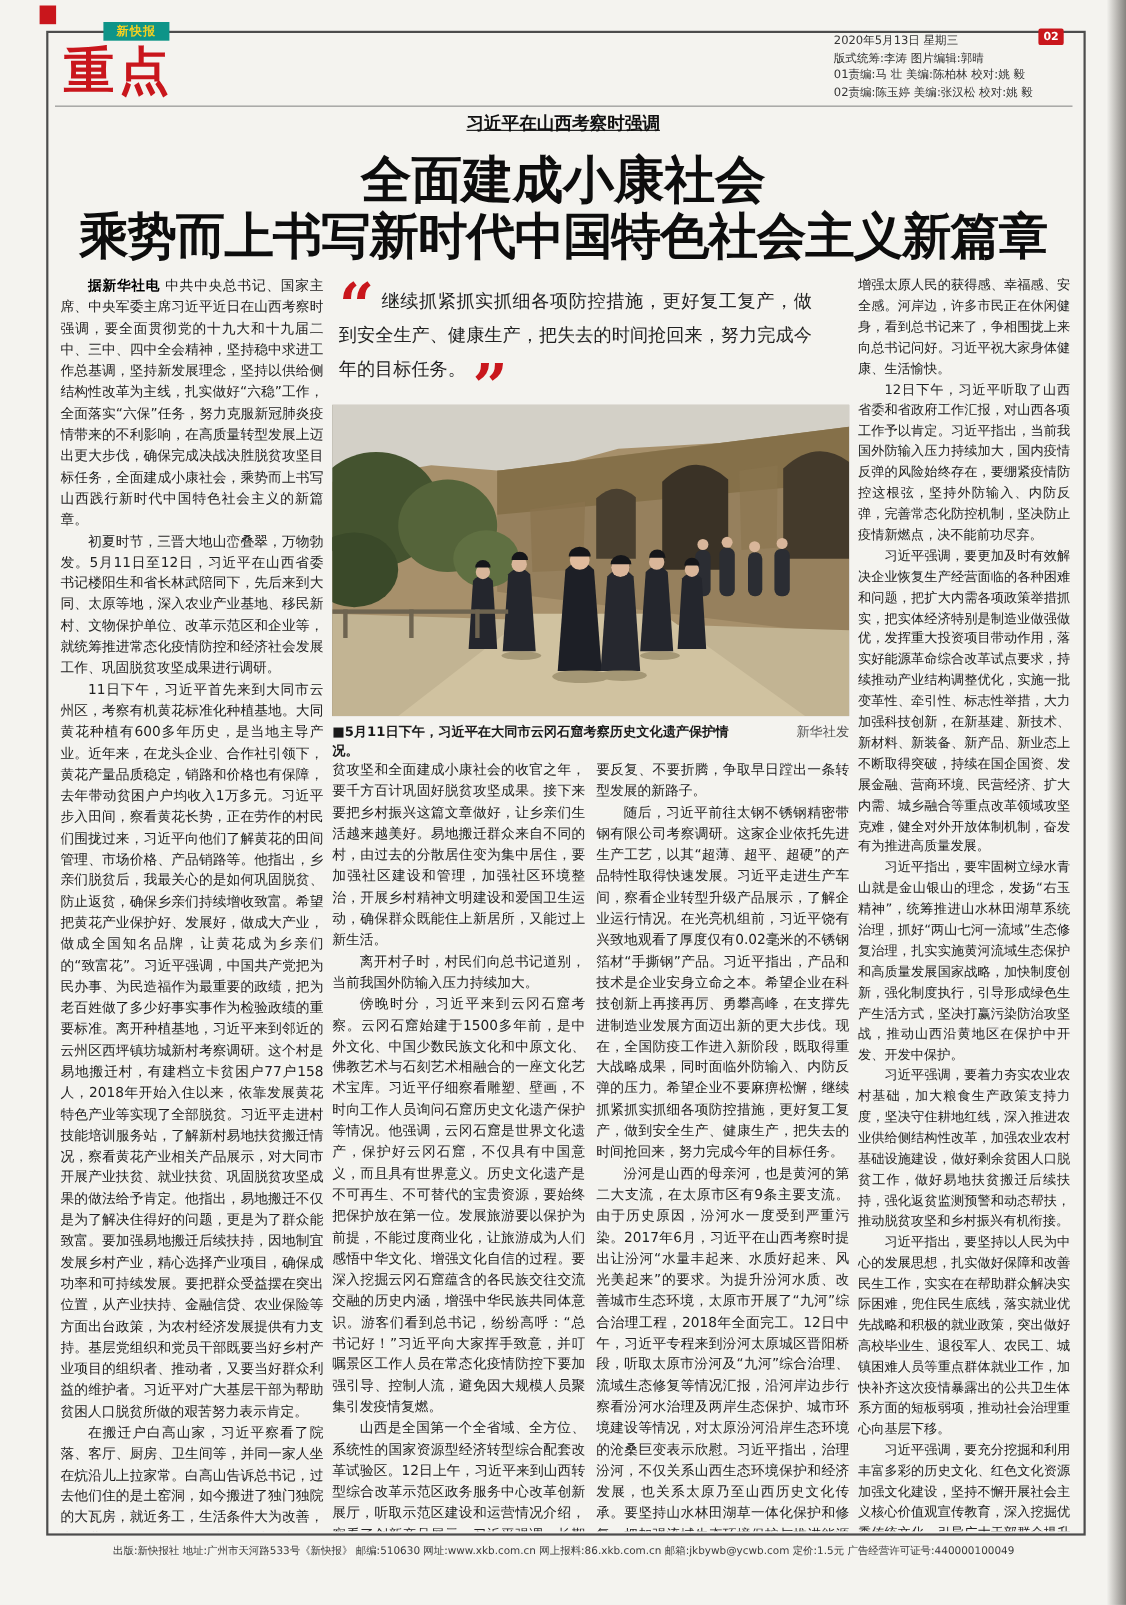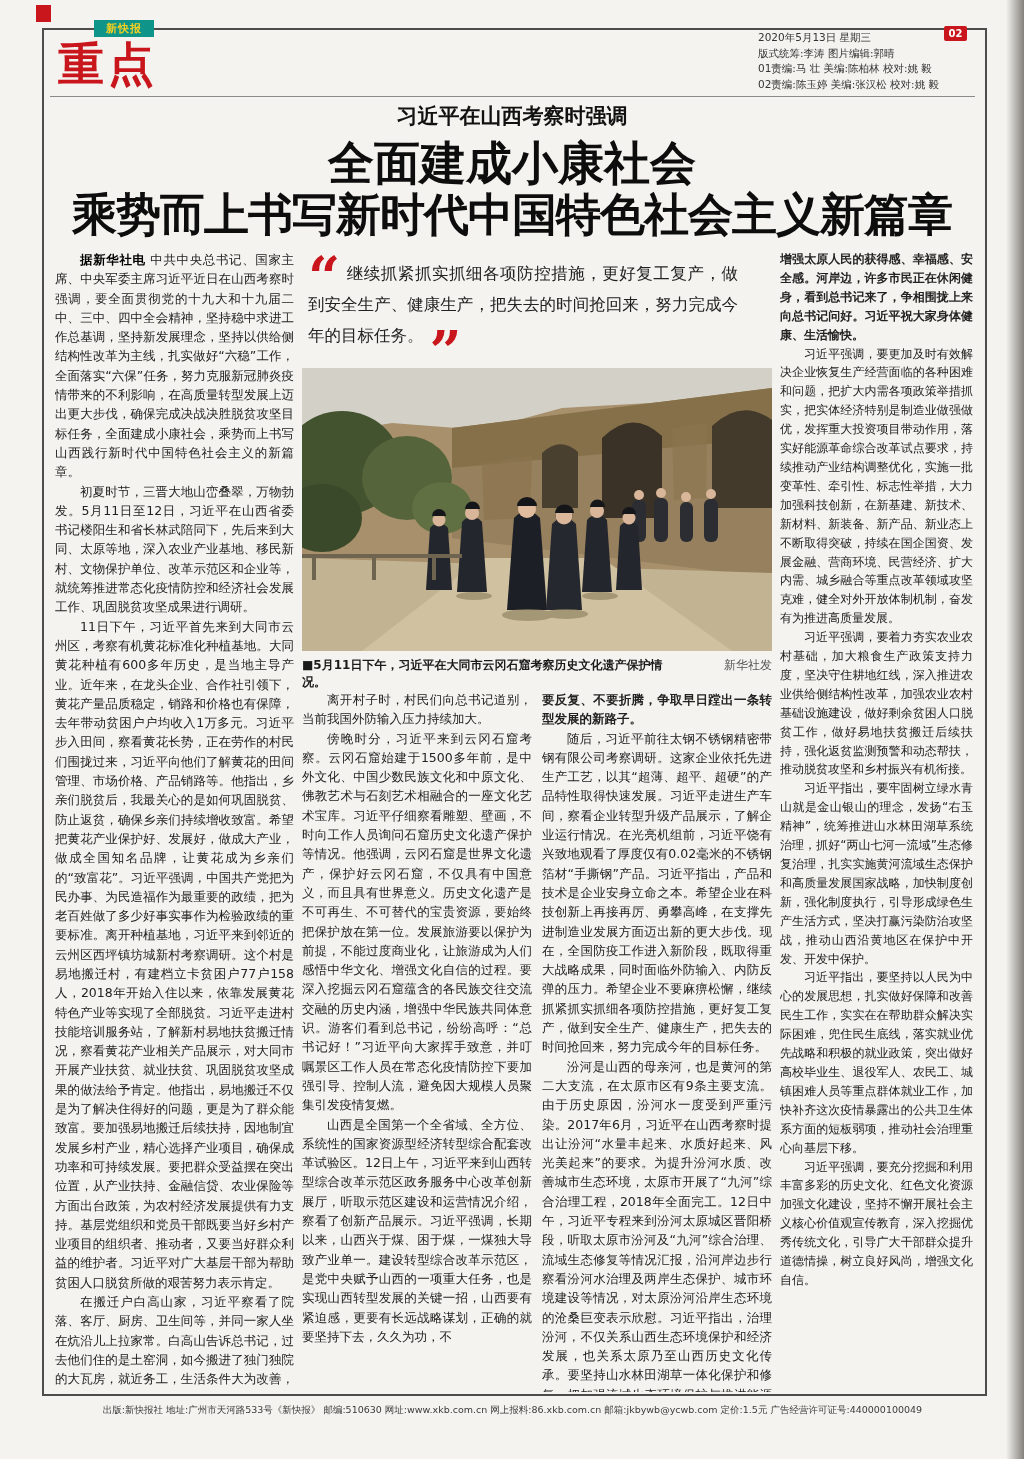--- a/index.html
+++ b/index.html
@@ -14,22 +14,22 @@
   .tag{position:absolute;left:94px;top:20px;width:60px;height:17px;background:#0e9488;
     color:#f5d021;font-size:11px;font-weight:bold;text-align:center;line-height:17px;letter-spacing:1px;}
   .section-title{position:absolute;left:58px;top:34px;font-size:46px;font-weight:bold;color:#c9161c;
     font-family:"DejaVu Serif",serif;letter-spacing:4px;}
   .hdr-right{position:absolute;left:758px;top:30px;width:195px;font-size:10.5px;color:#333;line-height:15.5px;}
   .page-num{position:absolute;left:944px;top:26px;width:23px;height:15px;background:#c9161c;color:#fff;
     font-size:10px;font-weight:bold;text-align:center;line-height:15px;border-radius:2px;}
   .hdr-rule{position:absolute;left:50px;top:96px;width:925px;height:1px;background:#8a8a8a;}
 
   
-  .kicker{position:absolute;left:62px;top:102px;width:900px;text-align:center;font-size:21px;
-    font-weight:bold;color:#111;}
+  .kicker{position:absolute;left:62px;top:102px;width:900px;text-align:center;font-size:16px;
+    font-weight:bold;color:#111;text-decoration:underline;}
   .title1{position:absolute;left:62px;top:133px;width:900px;text-align:center;font-size:46px;
     font-weight:bold;color:#0d0d0d;font-family:Liberation Serif, serif;}
   .title2{position:absolute;left:52px;top:185px;width:920px;text-align:center;font-size:45px;
     font-weight:bold;color:#0d0d0d;font-family:"DejaVu Serif",serif;letter-spacing:-1px;}
 
   
   .quote{position:absolute;left:302px;top:258px;width:442px;height:102px;}
   .quote-text{font-size:16.5px;line-height:31px;color:#222;font-family:"DejaVu Serif",serif;
     text-align:justify;position:relative;padding:0 6px;}
   .qmark{color:#c9161c;font-family:"DejaVu Serif",serif;font-weight:bold;}
@@ -38,21 +38,21 @@
 
   
   .photo{position:absolute;left:302px;top:368px;width:470px;height:283px;background:#9a9287;overflow:hidden;}
   .caption{position:absolute;left:302px;top:657px;width:470px;font-size:12px;font-weight:bold;color:#1a1a1a;
     display:flex;justify-content:space-between;gap:19px;}
   .caption .credit{font-weight:normal;color:#555;white-space:nowrap;margin-left:26px;}
 
   
   .col{position:absolute;text-align:justify;color:#222;overflow:hidden;}
   .col p{margin:0;text-indent:2em;font-size:12.5px;line-height:19.3px;}
-  .col p.cont{text-indent:0;font-weight:bold;}
+  .col p.cont{text-indent:0;}
   .col1{left:55px;top:250px;width:239px;height:1142px;}
   .col2{left:302px;top:690px;width:230px;height:702px;}
   .col3{left:542px;top:690px;width:230px;height:702px;}
   .col4{left:780px;top:250px;width:193px;height:1142px;}
   .col4 p{font-size:12px;line-height:18.9px;}
   .lead-src{font-weight:bold;color:#000;}
 
   
   .footer{position:absolute;left:42px;top:1404px;width:941px;text-align:center;font-size:9.5px;color:#3a3a3a;}
 </style>
@@ -168,36 +168,38 @@
   </div>
 
   <div class="col col1">
     <p><b class="lead-src">据新华社电</b> <span>中共中央总书记、国家主席、中央军委主席习近平近日在山西考察时强调，要全面贯彻党的十九大和十九届二中、三中、四中全会精神，坚持稳中求进工作总基调，坚持新发展理念，坚持以供给侧结构性改革为主线，扎实做好“六稳”工作，全面落实“六保”任务，努力克服新冠肺炎疫情带来的不利影响，在高质量转型发展上迈出更大步伐，确保完成决战决胜脱贫攻坚目标任务，全面建成小康社会，乘势而上书写山西践行新时代中国特色社会主义的新篇章。</span></p>
     <p>初夏时节，三晋大地山峦叠翠，万物勃发。5月11日至12日，习近平在山西省委书记楼阳生和省长林武陪同下，先后来到大同、太原等地，深入农业产业基地、移民新村、文物保护单位、改革示范区和企业等，就统筹推进常态化疫情防控和经济社会发展工作、巩固脱贫攻坚成果进行调研。</p>
     <p>11日下午，习近平首先来到大同市云州区，考察有机黄花标准化种植基地。大同黄花种植有600多年历史，是当地主导产业。近年来，在龙头企业、合作社引领下，黄花产量品质稳定，销路和价格也有保障，去年带动贫困户户均收入1万多元。习近平步入田间，察看黄花长势，正在劳作的村民们围拢过来，习近平向他们了解黄花的田间管理、市场价格、产品销路等。他指出，乡亲们脱贫后，我最关心的是如何巩固脱贫、防止返贫，确保乡亲们持续增收致富。希望把黄花产业保护好、发展好，做成大产业，做成全国知名品牌，让黄花成为乡亲们的“致富花”。习近平强调，中国共产党把为民办事、为民造福作为最重要的政绩，把为老百姓做了多少好事实事作为检验政绩的重要标准。离开种植基地，习近平来到邻近的云州区西坪镇坊城新村考察调研。这个村是易地搬迁村，有建档立卡贫困户77户158人，2018年开始入住以来，依靠发展黄花特色产业等实现了全部脱贫。习近平走进村技能培训服务站，了解新村易地扶贫搬迁情况，察看黄花产业相关产品展示，对大同市开展产业扶贫、就业扶贫、巩固脱贫攻坚成果的做法给予肯定。他指出，易地搬迁不仅是为了解决住得好的问题，更是为了群众能致富。要加强易地搬迁后续扶持，因地制宜发展乡村产业，精心选择产业项目，确保成功率和可持续发展。要把群众受益摆在突出位置，从产业扶持、金融信贷、农业保险等方面出台政策，为农村经济发展提供有力支持。基层党组织和党员干部既要当好乡村产业项目的组织者、推动者，又要当好群众利益的维护者。习近平对广大基层干部为帮助贫困人口脱贫所做的艰苦努力表示肯定。</p>
     <p>在搬迁户白高山家，习近平察看了院落、客厅、厨房、卫生间等，并同一家人坐在炕沿儿上拉家常。白高山告诉总书记，过去他们住的是土窑洞，如今搬进了独门独院的大瓦房，就近务工，生活条件大为改善，去年儿子娶了媳妇，今年老两口就抱上了孙子，日子越过越红火。习近平高兴地说，共产党是一心一意为人民谋利益的，现在不收提留、不收税、不收费、不交粮，而是给贫困群众送医送药、建房子、教技术、找致富门路，相信乡亲们更好的日子还在后头。今年是决战决胜脱</p>
   </div>
 
   <div class="col col2">
+    <p class="cont">贫攻坚和全面建成小康社会的收官之年，要千方百计巩固好脱贫攻坚成果。接下来要把乡村振兴这篇文章做好，让乡亲们生活越来越美好。易地搬迁群众来自不同的村，由过去的分散居住变为集中居住，要加强社区建设和管理，加强社区环境整治，开展乡村精神文明建设和爱国卫生运动，确保群众既能住上新居所，又能过上新生活。</p>
     <p>离开村子时，村民们向总书记道别，当前我国外防输入压力持续加大。</p>
     <p>傍晚时分，习近平来到云冈石窟考察。云冈石窟始建于1500多年前，是中外文化、中国少数民族文化和中原文化、佛教艺术与石刻艺术相融合的一座文化艺术宝库。习近平仔细察看雕塑、壁画，不时向工作人员询问石窟历史文化遗产保护等情况。他强调，云冈石窟是世界文化遗产，保护好云冈石窟，不仅具有中国意义，而且具有世界意义。历史文化遗产是不可再生、不可替代的宝贵资源，要始终把保护放在第一位。发展旅游要以保护为前提，不能过度商业化，让旅游成为人们感悟中华文化、增强文化自信的过程。要深入挖掘云冈石窟蕴含的各民族交往交流交融的历史内涵，增强中华民族共同体意识。游客们看到总书记，纷纷高呼：“总书记好！”习近平向大家挥手致意，并叮嘱景区工作人员在常态化疫情防控下要加强引导、控制人流，避免因大规模人员聚集引发疫情复燃。</p>
     <p>山西是全国第一个全省域、全方位、系统性的国家资源型经济转型综合配套改革试验区。12日上午，习近平来到山西转型综合改革示范区政务服务中心改革创新展厅，听取示范区建设和运营情况介绍，察看了创新产品展示。习近平强调，长期以来，山西兴于煤、困于煤，一煤独大导致产业单一。建设转型综合改革示范区，是党中央赋予山西的一项重大任务，也是实现山西转型发展的关键一招，山西要有紧迫感，更要有长远战略谋划，正确的就要坚持下去，久久为功，不</p>
   </div>
 
   <div class="col col3">
     <p class="cont">要反复、不要折腾，争取早日蹚出一条转型发展的新路子。</p>
     <p>随后，习近平前往太钢不锈钢精密带钢有限公司考察调研。这家企业依托先进生产工艺，以其“超薄、超平、超硬”的产品特性取得快速发展。习近平走进生产车间，察看企业转型升级产品展示，了解企业运行情况。在光亮机组前，习近平饶有兴致地观看了厚度仅有0.02毫米的不锈钢箔材“手撕钢”产品。习近平指出，产品和技术是企业安身立命之本。希望企业在科技创新上再接再厉、勇攀高峰，在支撑先进制造业发展方面迈出新的更大步伐。现在，全国防疫工作进入新阶段，既取得重大战略成果，同时面临外防输入、内防反弹的压力。希望企业不要麻痹松懈，继续抓紧抓实抓细各项防控措施，更好复工复产，做到安全生产、健康生产，把失去的时间抢回来，努力完成今年的目标任务。</p>
     <p>汾河是山西的母亲河，也是黄河的第二大支流，在太原市区有9条主要支流。由于历史原因，汾河水一度受到严重污染。2017年6月，习近平在山西考察时提出让汾河“水量丰起来、水质好起来、风光美起来”的要求。为提升汾河水质、改善城市生态环境，太原市开展了“九河”综合治理工程，2018年全面完工。12日中午，习近平专程来到汾河太原城区晋阳桥段，听取太原市汾河及“九河”综合治理、流域生态修复等情况汇报，沿河岸边步行察看汾河水治理及两岸生态保护、城市环境建设等情况，对太原汾河沿岸生态环境的沧桑巨变表示欣慰。习近平指出，治理汾河，不仅关系山西生态环境保护和经济发展，也关系太原乃至山西历史文化传承。要坚持山水林田湖草一体化保护和修复，把加强流域生态环境保护与推进能源革命、推行绿色生产生活方式、推动经济转型发展统筹起来，坚持治山、治水、治气、治城一体推进，持续用力，再现“锦绣太原城”的盛景，不断增强太原的吸引力、影响力、</p>
   </div>
 
   <div class="col col4">
     <p class="cont">增强太原人民的获得感、幸福感、安全感。河岸边，许多市民正在休闲健身，看到总书记来了，争相围拢上来向总书记问好。习近平祝大家身体健康、生活愉快。</p>
+    <p>12日下午，习近平听取了山西省委和省政府工作汇报，对山西各项工作予以肯定。习近平指出，当前我国外防输入压力持续加大，国内疫情反弹的风险始终存在，要绷紧疫情防控这根弦，坚持外防输入、内防反弹，完善常态化防控机制，坚决防止疫情新燃点，决不能前功尽弃。</p>
     <p>习近平强调，要更加及时有效解决企业恢复生产经营面临的各种困难和问题，把扩大内需各项政策举措抓实，把实体经济特别是制造业做强做优，发挥重大投资项目带动作用，落实好能源革命综合改革试点要求，持续推动产业结构调整优化，实施一批变革性、牵引性、标志性举措，大力加强科技创新，在新基建、新技术、新材料、新装备、新产品、新业态上不断取得突破，持续在国企国资、发展金融、营商环境、民营经济、扩大内需、城乡融合等重点改革领域攻坚克难，健全对外开放体制机制，奋发有为推进高质量发展。</p>
+    <p>习近平指出，要牢固树立绿水青山就是金山银山的理念，发扬“右玉精神”，统筹推进山水林田湖草系统治理，抓好“两山七河一流域”生态修复治理，扎实实施黄河流域生态保护和高质量发展国家战略，加快制度创新，强化制度执行，引导形成绿色生产生活方式，坚决打赢污染防治攻坚战，推动山西沿黄地区在保护中开发、开发中保护。</p>
     <p>习近平强调，要着力夯实农业农村基础，加大粮食生产政策支持力度，坚决守住耕地红线，深入推进农业供给侧结构性改革，加强农业农村基础设施建设，做好剩余贫困人口脱贫工作，做好易地扶贫搬迁后续扶持，强化返贫监测预警和动态帮扶，推动脱贫攻坚和乡村振兴有机衔接。</p>
-    <p>习近平指出，要牢固树立绿水青山就是金山银山的理念，发扬“右玉精神”，统筹推进山水林田湖草系统治理，抓好“两山七河一流域”生态修复治理，扎实实施黄河流域生态保护和高质量发展国家战略，加快制度创新，强化制度执行，引导形成绿色生产生活方式，坚决打赢污染防治攻坚战，推动山西沿黄地区在保护中开发、开发中保护。</p>
     <p>习近平指出，要坚持以人民为中心的发展思想，扎实做好保障和改善民生工作，实实在在帮助群众解决实际困难，兜住民生底线，落实就业优先战略和积极的就业政策，突出做好高校毕业生、退役军人、农民工、城镇困难人员等重点群体就业工作，加快补齐这次疫情暴露出的公共卫生体系方面的短板弱项，推动社会治理重心向基层下移。</p>
     <p>习近平强调，要充分挖掘和利用丰富多彩的历史文化、红色文化资源加强文化建设，坚持不懈开展社会主义核心价值观宣传教育，深入挖掘优秀传统文化，引导广大干部群众提升道德情操，树立良好风尚，增强文化自信。</p>
 
   </div>
 
   <div class="footer">出版:新快报社  地址:广州市天河路533号《新快报》  邮编:510630  网址:www.xkb.com.cn  网上报料:86.xkb.com.cn  邮箱:jkbywb@ycwb.com  定价:1.5元  广告经营许可证号:440000100049</div>
 
   <div class="edge-shadow"></div>
 </div>
 

